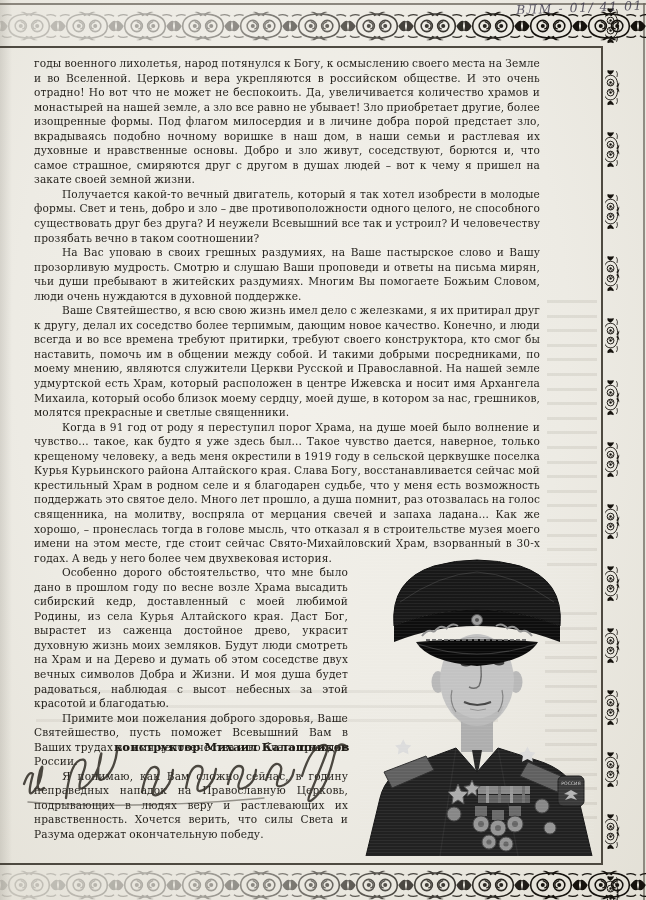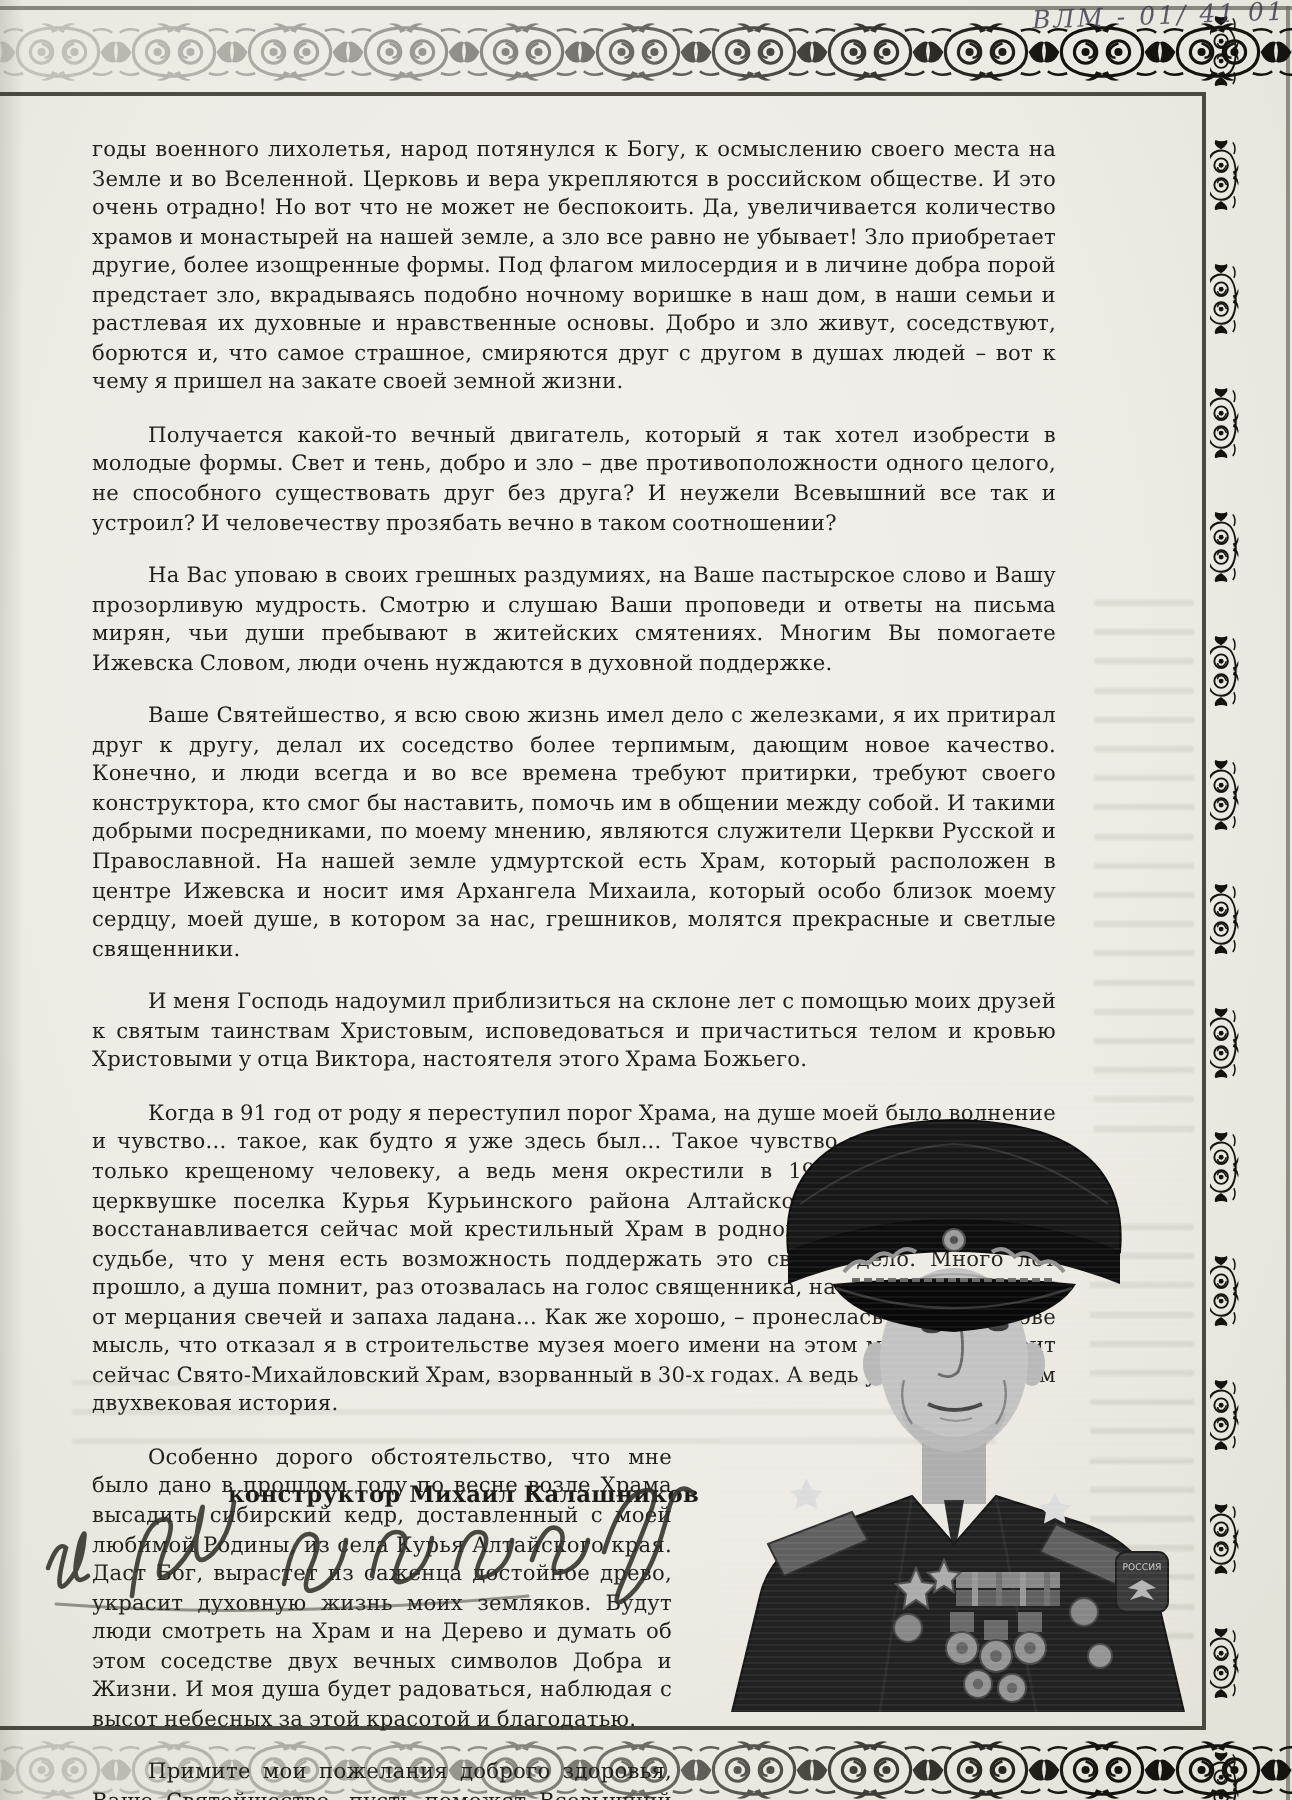--- a/index.html
+++ b/index.html
@@ -32,21 +32,21 @@
     font-family:"DejaVu Serif","Liberation Serif",serif;font-style:italic;
     font-size:12.5px;letter-spacing:1.5px;color:rgba(58,54,72,.8);
     transform:rotate(-2deg);white-space:nowrap;
   }
   
   .letter-flow{
     position:absolute;left:34px;top:56px;width:506px;
     font-size:10.6px;line-height:14.55px;text-align:justify;
     letter-spacing:.12px;word-spacing:-.6px;color:#221f1a;
   }
-  .letter-flow p{margin:12px;text-indent:28px;}
+  .letter-flow p{margin:0;text-indent:28px;}
   .letter-flow p.no-indent{text-indent:0;}
   .photo-spacer{float:right;width:182px;height:332px;margin-top:54px;margin-left:10px;}
   .signoff{
     position:absolute;left:114px;top:740px;font-weight:bold;
     font-size:11.4px;line-height:15.8px;letter-spacing:.2px;color:#1f1c17;z-index:3;
   }
   .date-line{
     position:absolute;left:122px;top:806px;font-size:11px;letter-spacing:.5px;
     color:#2c2922;z-index:3;
   }
@@ -233,23 +233,22 @@
 
   <div class="corner-mark">ВЛМ - 01/ 41 01</div>
 
   <div class="ghost ghost-stripes ghost-right-1"></div>
   <div class="ghost ghost-stripes ghost-right-2"></div>
   <div class="ghost ghost-stripes ghost-bottom"></div>
 
   <div class="letter-flow">
     <p class="no-indent">годы военного лихолетья, народ потянулся к Богу, к осмыслению своего места на Земле и во Вселенной. Церковь и вера укрепляются в российском обществе. И это очень отрадно! Но вот что не может не беспокоить. Да, увеличивается количество храмов и монастырей на нашей земле, а зло все равно не убывает! Зло приобретает другие, более изощренные формы. Под флагом милосердия и в личине добра порой предстает зло, вкрадываясь подобно ночному воришке в наш дом, в наши семьи и растлевая их духовные и нравственные основы. Добро и зло живут, соседствуют, борются и, что самое страшное, смиряются друг с другом в душах людей – вот к чему я пришел на закате своей земной жизни.</p>
     <p>Получается какой-то вечный двигатель, который я так хотел изобрести в молодые формы. Свет и тень, добро и зло – две противоположности одного целого, не способного существовать друг без друга? И неужели Всевышний все так и устроил? И человечеству прозябать вечно в таком соотношении?</p>
-    <p>На Вас уповаю в своих грешных раздумиях, на Ваше пастырское слово и Вашу прозорливую мудрость. Смотрю и слушаю Ваши проповеди и ответы на письма мирян, чьи души пребывают в житейских смятениях. Многим Вы помогаете Ижевска Словом, люди очень нуждаются в духовной поддержке.</p>
+    <p>На Вас уповаю в своих грешных раздумиях, на Ваше пастырское слово и Вашу прозорливую мудрость. Смотрю и слушаю Ваши проповеди и ответы на письма мирян, чьи души пребывают в житейских раздумиях. Многим Вы помогаете Божьим Словом, люди очень нуждаются в духовной поддержке.</p>
     <p>Ваше Святейшество, я всю свою жизнь имел дело с железками, я их притирал друг к другу, делал их соседство более терпимым, дающим новое качество. Конечно, и люди всегда и во все времена требуют притирки, требуют своего конструктора, кто смог бы наставить, помочь им в общении между собой. И такими добрыми посредниками, по моему мнению, являются служители Церкви Русской и Православной. На нашей земле удмуртской есть Храм, который расположен в центре Ижевска и носит имя Архангела Михаила, который особо близок моему сердцу, моей душе, в котором за нас, грешников, молятся прекрасные и светлые священники.</p>
-    <p>И меня Господь надоумил приблизиться на склоне лет с помощью моих друзей к святым таинствам Христовым, исповедоваться и причаститься телом и кровью Христовыми у отца Виктора, настоятеля этого Храма Божьего.</p>
     <p>Когда в 91 год от роду я переступил порог Храма, на душе моей было волнение и чувство... такое, как будто я уже здесь был... Такое чувство дается, наверное, только крещеному человеку, а ведь меня окрестили в 1919 году в сельской церквушке поселка Курья Курьинского района Алтайского края. Слава Богу, восстанавливается сейчас мой крестильный Храм в родном селе и я благодарен судьбе, что у меня есть возможность поддержать это святое дело. Много лет прошло, а душа помнит, раз отозвалась на голос священника, на молитву, воспряла от мерцания свечей и запаха ладана... Как же хорошо, – пронеслась тогда в голове мысль, что отказал я в строительстве музея моего имени на этом месте, где стоит сейчас Свято-Михайловский Храм, взорванный в 30-х годах. А ведь у него более чем двухвековая история.</p>
     <p><span class="photo-spacer"></span><span>Особенно дорого обстоятельство, что мне было дано в прошлом году по весне возле Храма высадить сибирский кедр, доставленный с моей любимой Родины, из села Курья Алтайского края. Даст Бог, вырастет из саженца достойное древо, украсит духовную жизнь моих земляков. Будут люди смотреть на Храм и на Дерево и думать об этом соседстве двух вечных символов Добра и Жизни. И моя душа будет радоваться, наблюдая с высот небесных за этой красотой и благодатью.</span></p>
     <p>Примите мои пожелания доброго здоровья, Ваше Святейшество, пусть поможет Всевышний Вам в Ваших трудах во имя человечества и во благо граждан России.</p>
     <p>Я понимаю, как Вам сложно сейчас, в годину неправедных нападок на Православную Церковь, подрывающих в людях веру и растлевающих их нравственность. Хочется верить, что силы Света и Разума одержат окончательную победу.</p>
   </div>
 
   <div class="signoff">
     <div>конструктор Михаил Калашников</div>
   </div>
 

